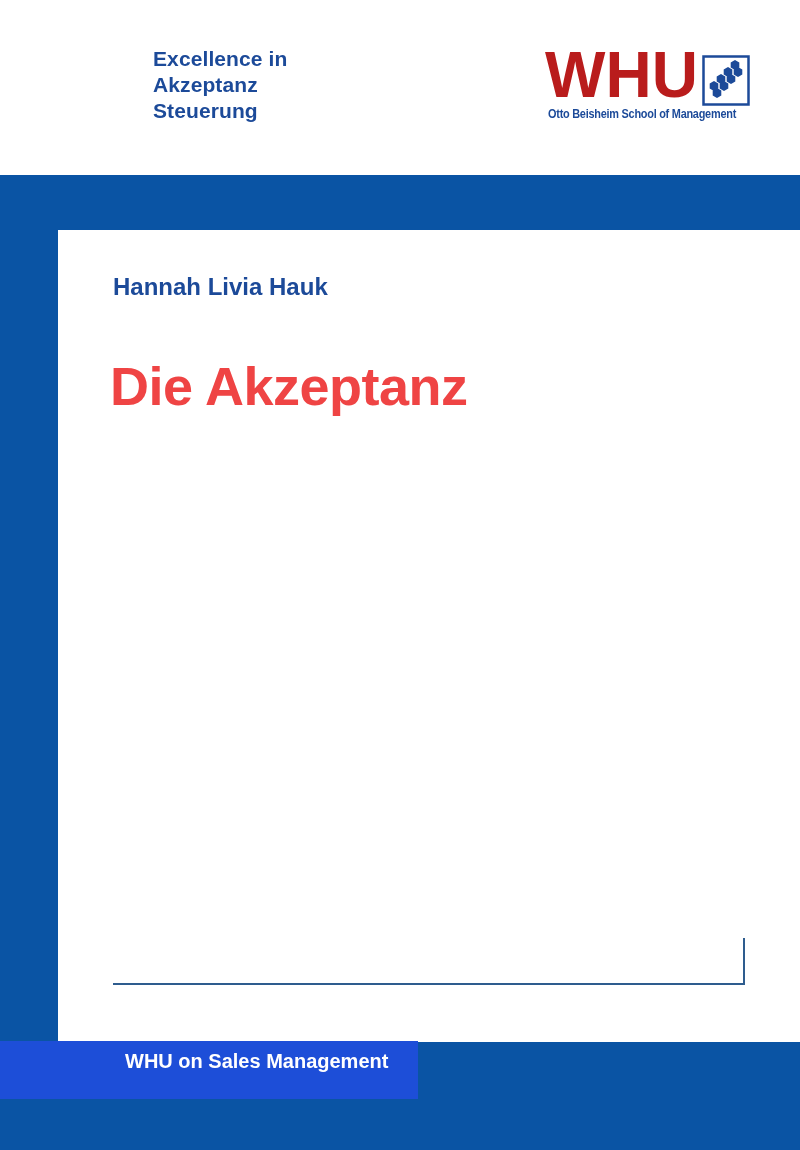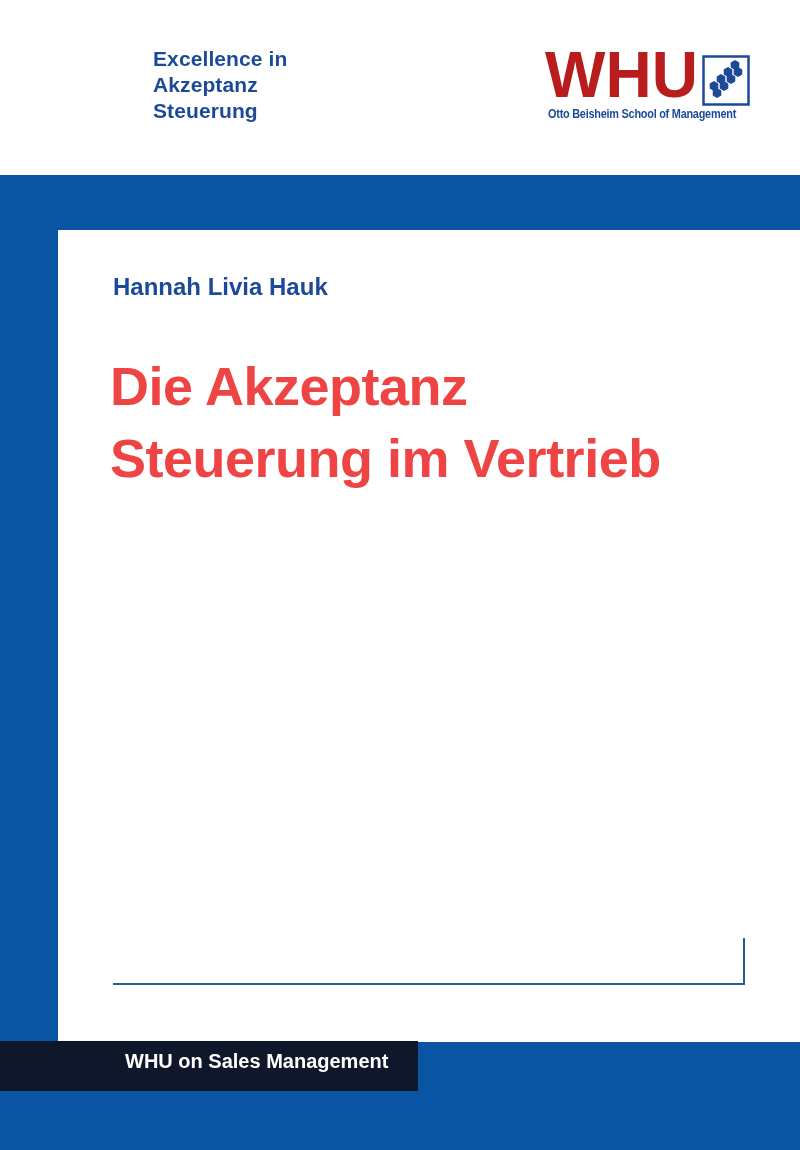--- a/index.html
+++ b/index.html
@@ -56,22 +56,22 @@
     width: 632px; height: 2px; background: #2e5c8e;
   }
   .rule-vertical {
     position: absolute; left: 743px; top: 938px;
     width: 2px; height: 47px; background: #2e5c8e;
   }
 
   
   .series-banner {
     position: absolute; left: 0; top: 1041px;
-    width: 418px; height: 50px;
-    background: #0f172a;
+    width: 418px; height: 58px;
+    background: #1d4ed8;
   }
   .series-label {
     position: absolute; left: 125px; top: 0;
     color: #ffffff; font-weight: bold;
     font-size: 20px; line-height: 41px;
     white-space: nowrap;
   }
 </style>
 </head>
 <body>
@@ -103,21 +103,20 @@
     </g>
   </svg>
 </div>
 
 <div class="whu-subtitle">Otto Beisheim School of Management</div>
 
 <div class="author">Hannah Livia Hauk</div>
 
 <div class="book-title">
   <div>Die Akzeptanz</div>
-  <div>Steuerung im Vertrieb</div>
 </div>
 
 <div class="rule-horizontal"></div>
 <div class="rule-vertical"></div>
 
 <div class="series-banner">
   <div class="series-label">WHU on Sales Management</div>
 </div>
 
 </body></html>

